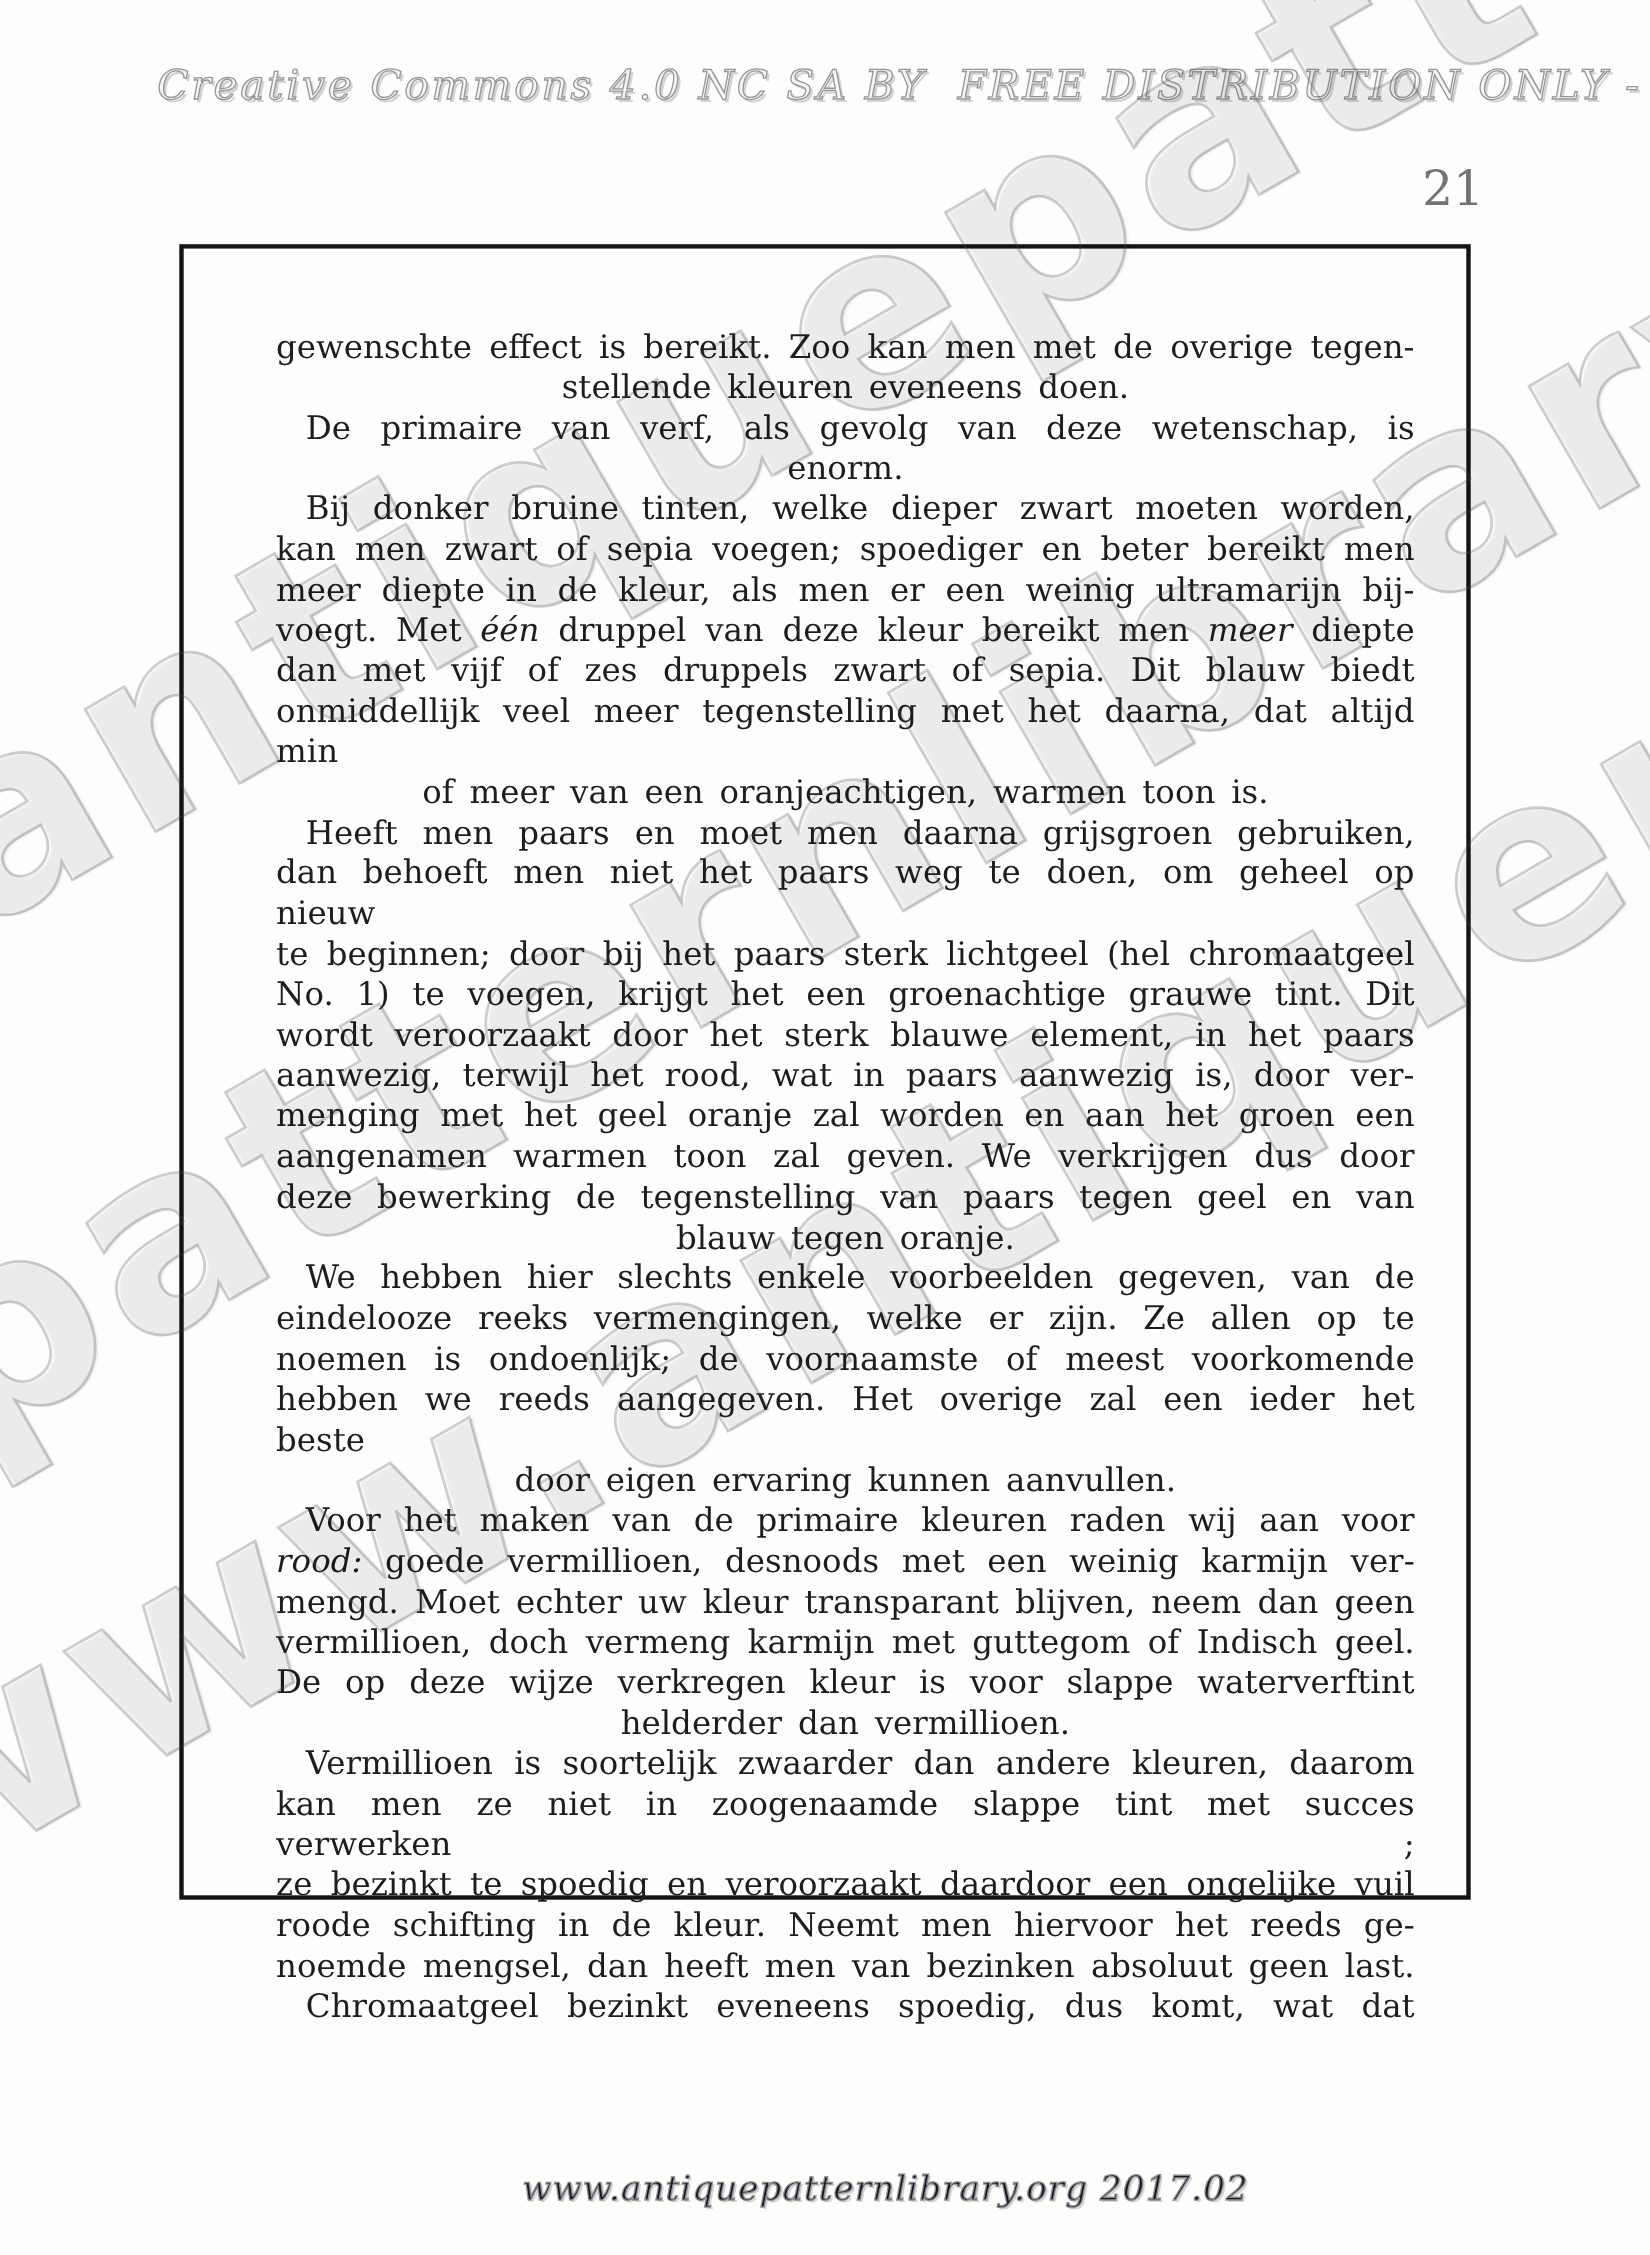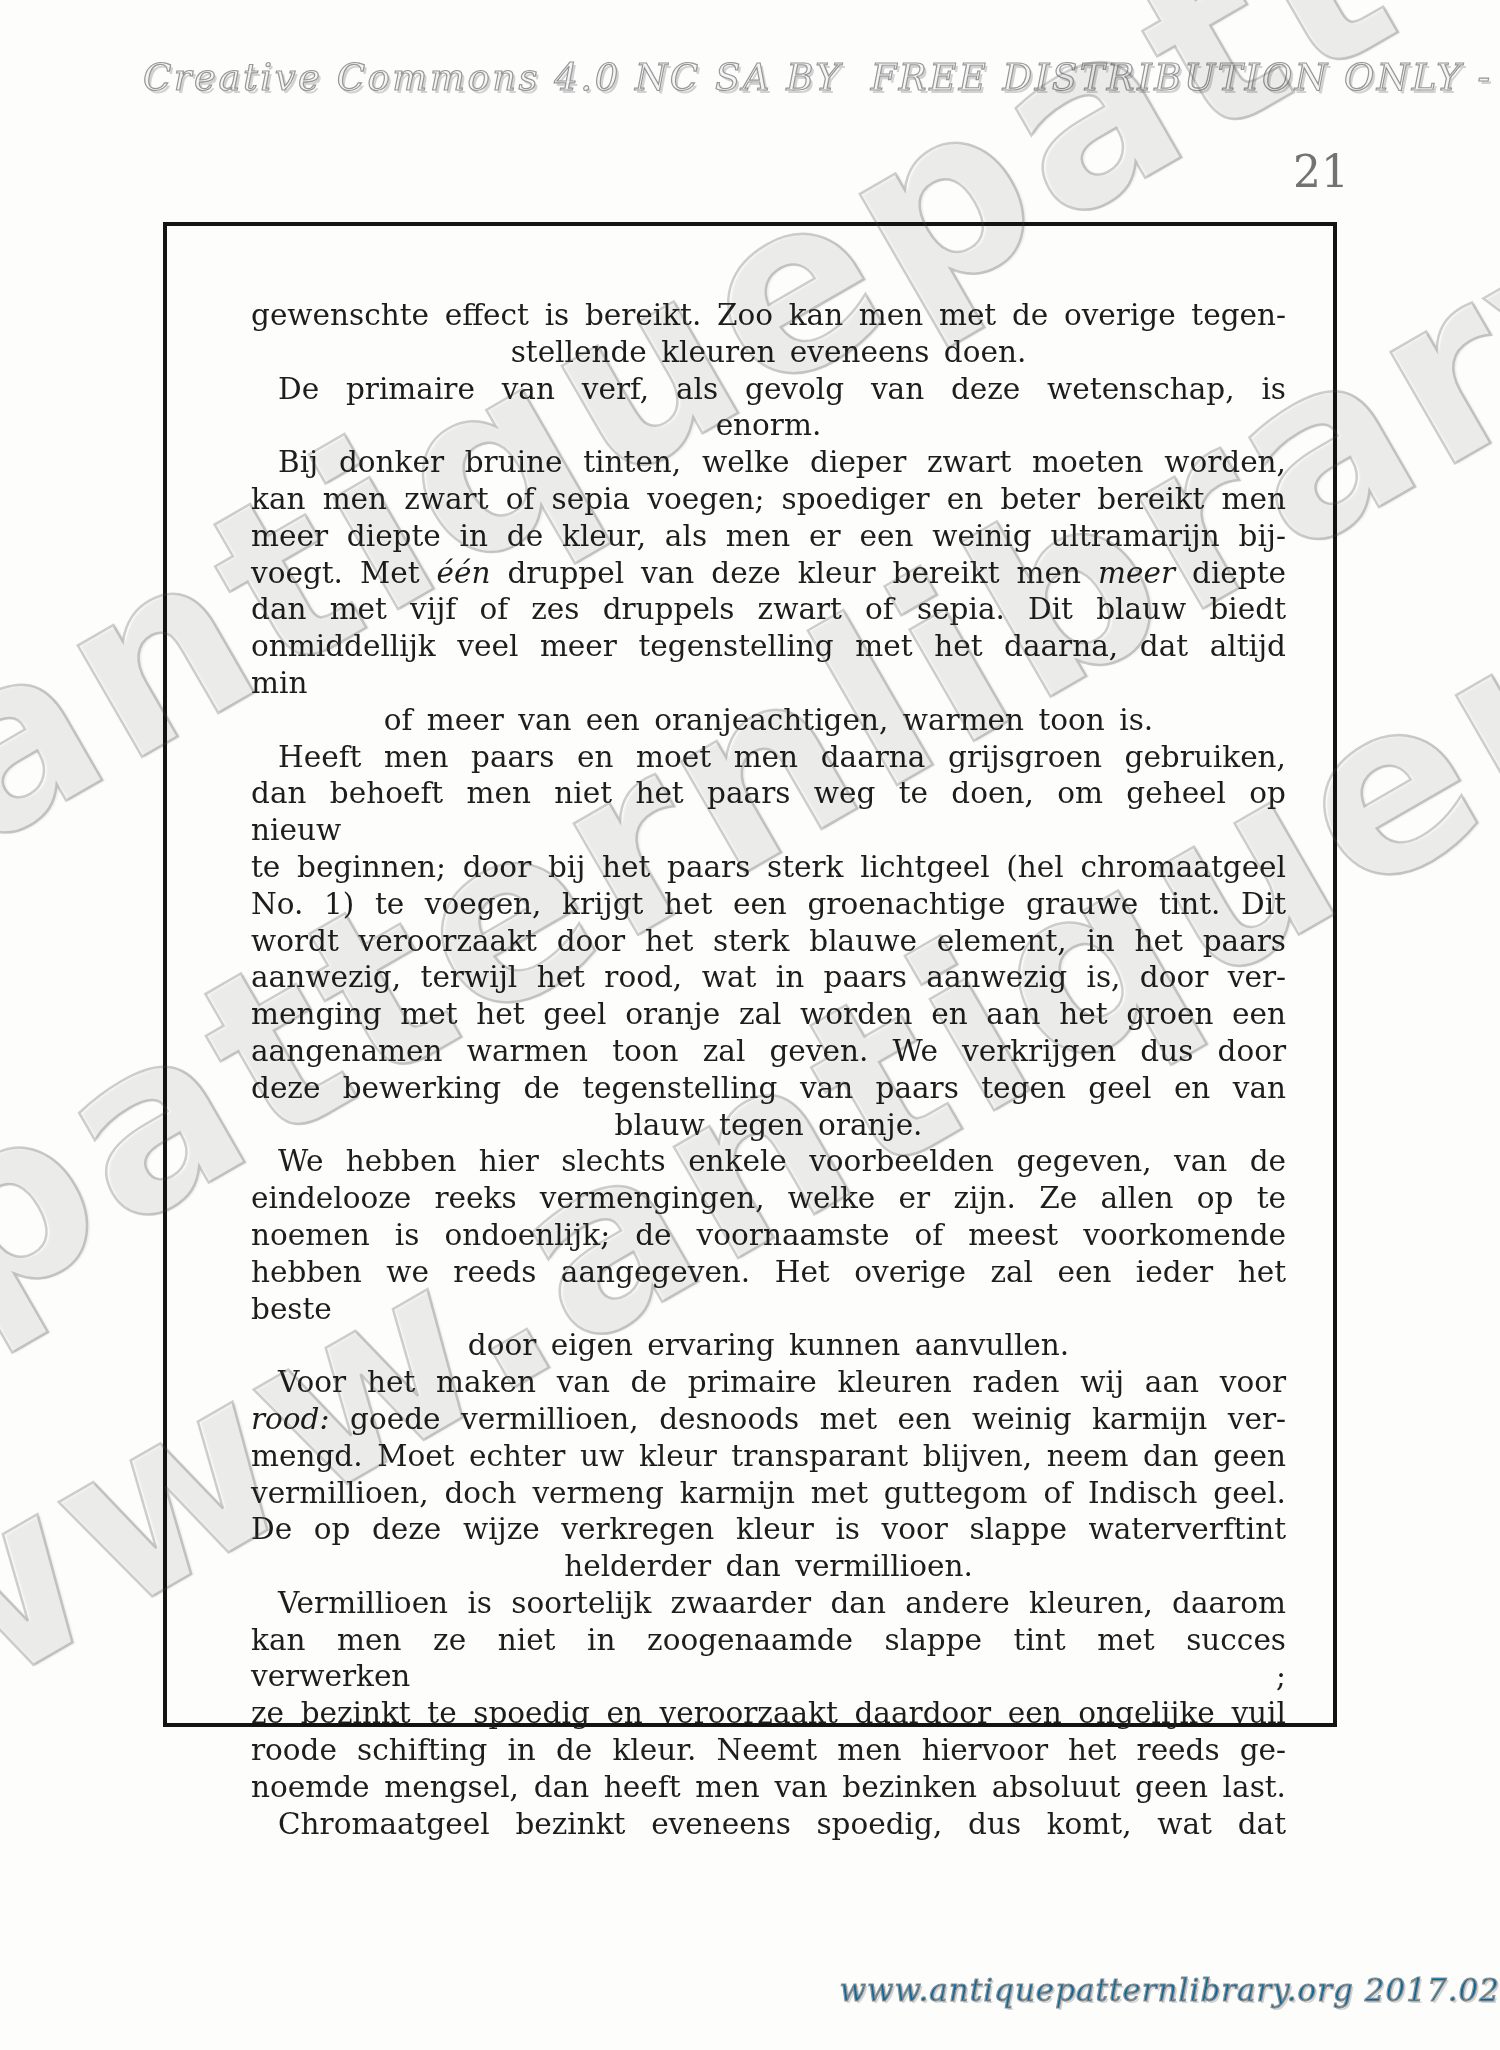--- a/index.html
+++ b/index.html
@@ -58,23 +58,23 @@
     word-spacing:5px;
     margin-top:27px;
   }
   .line{text-align:center;}
   .line.just{text-align:justify;text-align-last:justify;}
   .line.ind{padding-left:27px;box-sizing:border-box;}
   .it{font-style:italic;}
   .site-footer{
     position:absolute;top:1972px;left:0;width:100%;
     box-sizing:border-box;padding-left:110px;
-    text-align:right;
+    text-align:center;
     font-style:italic;font-size:31px;letter-spacing:1px;
-    color:#0369a1;
+    color:#0f172a;
     -webkit-text-stroke:1.2px #8f8f8f;
     text-shadow:2px 2px 0 #d4d4d4;
     z-index:2;
   }
 </style>
 </head>
 <body>
 
 <div class="page">
 

